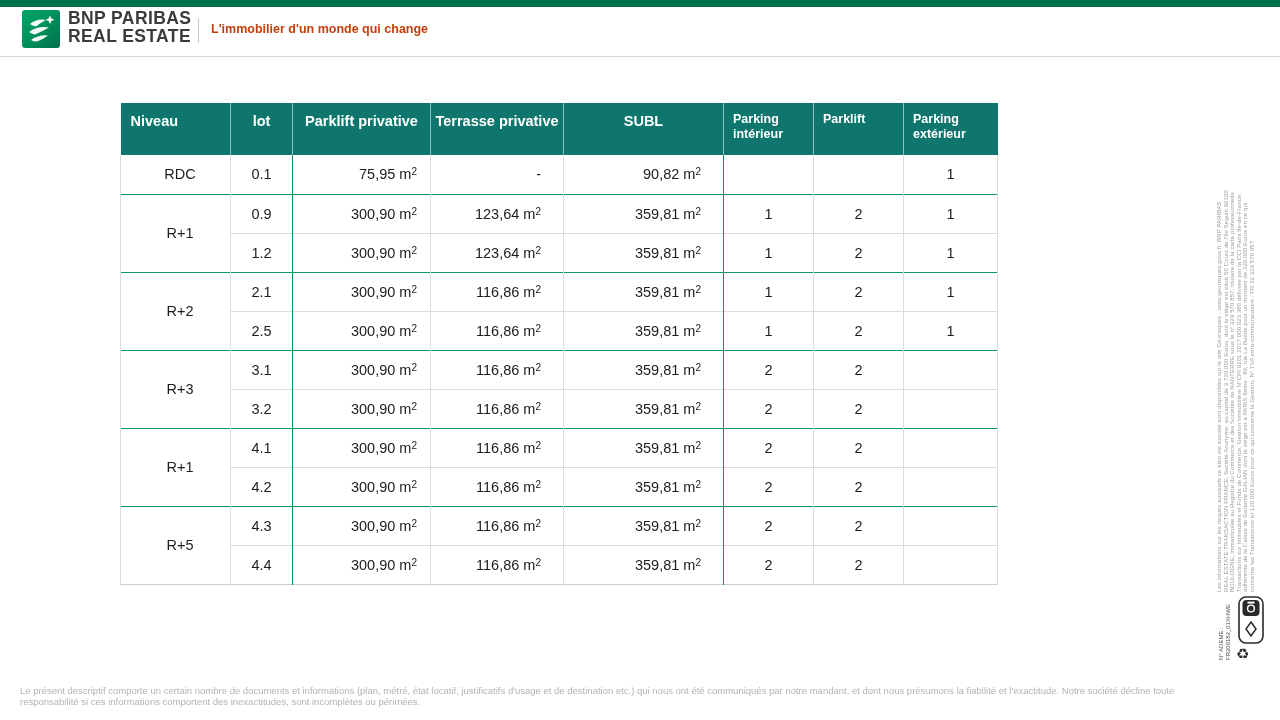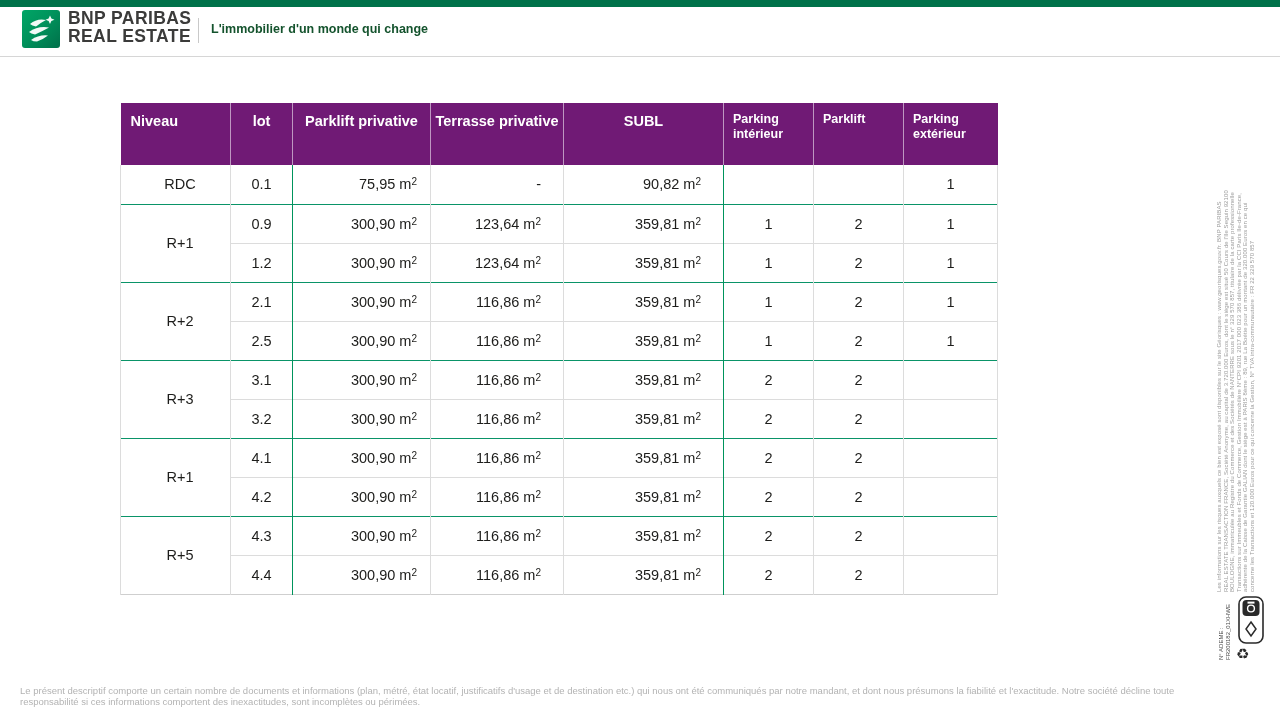--- a/index.html
+++ b/index.html
@@ -13,28 +13,28 @@
   .header { position:absolute; top:7px; left:0; width:1280px; height:49px; background:#fff; border-bottom:1px solid #d6d6d6; }
   .logo-box {
     position:absolute; left:22px; top:3px; width:38px; height:38px; border-radius:3px;
     background:linear-gradient(135deg,#00a566 0%, #00935c 45%, #00704a 100%);
   }
   .brand-name {
     position:absolute; left:68px; top:2px; font-weight:bold; font-size:17.5px;
     line-height:18px; color:#3b3b3a; letter-spacing:.4px; white-space:pre-line;
   }
   .divider-bar { position:absolute; left:198px; top:11px; width:1px; height:25px; background:#c9c9c9; }
-  .tagline { position:absolute; left:211px; top:15px; font-size:12.5px; font-weight:bold; color:#14532d; }
+  .tagline { position:absolute; left:211px; top:15px; font-size:12.5px; font-weight:bold; color:#c2410c; }
 
   
   .table-wrap { position:absolute; left:120px; top:103px; }
   table { border-collapse:collapse; table-layout:fixed; width:877px; border-bottom:1px solid #cfcfcf; }
   thead th {
-    background:#701a75; color:#fff; font-weight:bold; vertical-align:top;
-    padding:9px 4px 0 4px; height:62px; box-sizing:border-box;
+    background:#0f766e; color:#fff; font-weight:bold; vertical-align:top;
+    padding:9px 4px 0 4px; height:52px; box-sizing:border-box;
     font-size:14.5px; line-height:18px; border-left:1px solid rgba(255,255,255,.55);
   }
   thead th:first-child { border-left:none; }
   th.col-niveau { text-align:left; padding-left:10px; }
   th.col-lot, th.col-surface, th.col-terrasse, th.col-subl { text-align:center;margin-left:24px; }
   th.col-parking_int, th.col-parklift, th.col-parking_ext {
     text-align:left; padding-left:9px; font-size:12.5px; line-height:15px;
   }
   tbody td {
     height:39px; box-sizing:border-box; font-size:14.5px; color:#1d1d1b;

